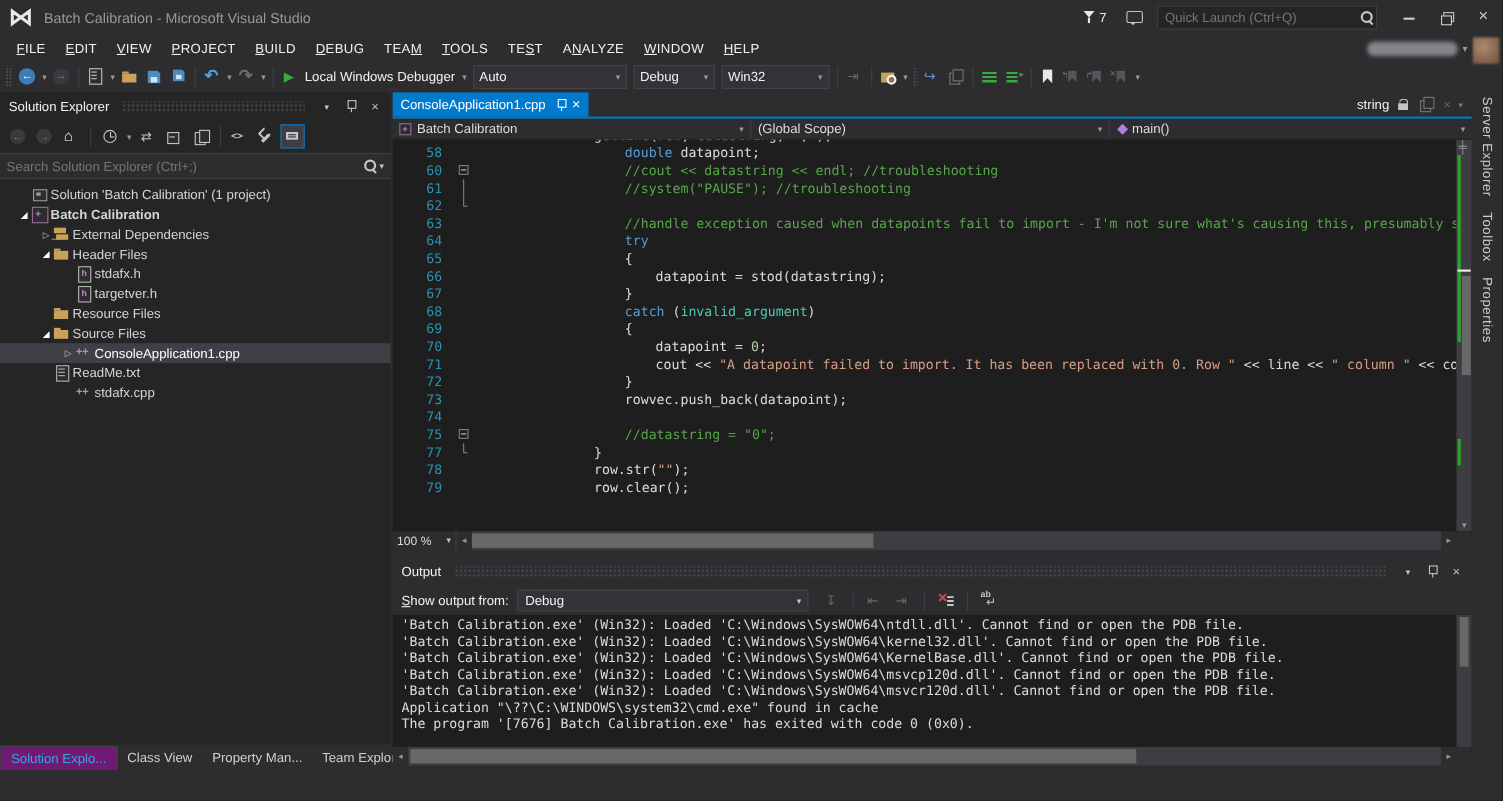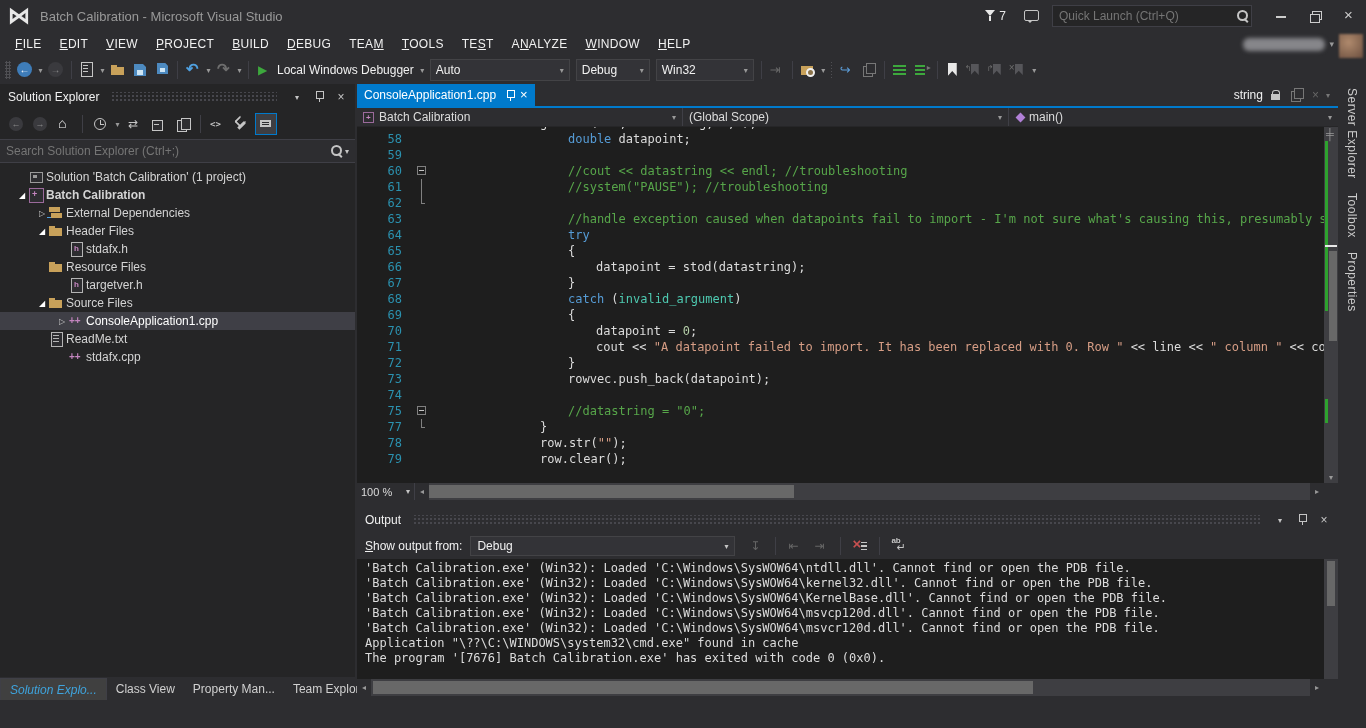--- a/index.html
+++ b/index.html
@@ -147,21 +147,21 @@
   .ti-folder::after { left:1px; top:3px; width:6px; height:2px; background:#C8A15A; }
   .ti-hfile::before { left:3px; top:1px; width:10px; height:13px; border:1px solid #B4B4B4; background:#2D2D30; }
   .ti-hfile::after { content:"h"; left:6px; top:2px; color:#C586C0; font:bold 8px/12px "Liberation Sans",sans-serif; }
   .ti-cppfile::before { content:"++"; left:1px; top:1px; color:#C586C0; font:bold 10px/14px "Liberation Sans",sans-serif; letter-spacing:0; }
   .ti-txtfile::before { left:3px; top:1px; width:10px; height:13px; border:1px solid #B4B4B4; background:#2D2D30; }
   .ti-txtfile::after { left:5px; top:4px; width:6px; height:1px; background:#B4B4B4; box-shadow:0 3px 0 #B4B4B4, 0 6px 0 #B4B4B4; }
 
   
   .bottom-tabs { position:absolute; left:0; top:678px; width:356px; height:22px; display:flex; align-items:stretch; }
   .btab { padding:0 9px; font-size:12px; line-height:22px; color:#D0D0D0; white-space:nowrap; }
-  .btab.active { background:#404040; border:1px solid #3F3F46; border-bottom:none; color:#3EA3DC;font-style:italic; }
+  .btab.active { background:#701a75; border:1px solid #3F3F46; border-bottom:none; color:#3EA3DC; }
 
   
   .center { position:absolute; left:357px; top:84px; width:981px; height:622px; display:flex; flex-direction:column; }
   .tabstrip { height:24px; display:flex; align-items:flex-start; border-bottom:2px solid #007ACC; }
   .doc-tab { height:22px; background:#007ACC; color:#FFFFFF; display:flex; align-items:center; padding:0 7px; font-size:12px; gap:6px; }
   .doc-tab .g-pin::before { border-color:#FFF; } .doc-tab .g-pin::after { background:#FFF; }
   .tab-close { color:#FFF; font-size:13px; line-height:12px; }
   .float-group { margin-left:auto; display:flex; align-items:center; gap:7px; padding-right:8px; height:22px; color:#F1F1F1; }
   .float-dim { color:#666; }
   .navbar { height:19px; display:flex; background:#2D2D30; border-bottom:1px solid #262628; }
@@ -431,27 +431,27 @@
         </div>
         <div class="tree-row" style="padding-left: 36px;">
           <span class="arrow exp">◢</span>
           <span class="ti ti-folder"></span>
           <span>Header Files</span>
         </div>
         <div class="tree-row" style="padding-left: 68px;">
           <span class="ti ti-hfile"></span>
           <span>stdafx.h</span>
         </div>
+        <div class="tree-row" style="padding-left: 68px;">
+          <span class="ti ti-hfile"></span>
+          <span>targetver.h</span>
+        </div>
         <div class="tree-row" style="padding-left: 48px;">
           <span class="ti ti-folder"></span>
           <span>Resource Files</span>
-        </div>
-        <div class="tree-row" style="padding-left: 68px;">
-          <span class="ti ti-hfile"></span>
-          <span>targetver.h</span>
         </div>
         <div class="tree-row" style="padding-left: 36px;">
           <span class="arrow exp">◢</span>
           <span class="ti ti-folder"></span>
           <span>Source Files</span>
         </div>
         <div class="tree-row selected" style="padding-left: 56px;">
           <span class="arrow col">▷</span>
           <span class="ti ti-cppfile"></span>
           <span>ConsoleApplication1.cpp</span>
@@ -505,21 +505,20 @@
         <span class="nav-dd">▾</span>
       </div>
     </div>
 
     <div class="code-wrap">
       <div class="code-lines">
           <div class="partial-clip">
             <div class="code-row"><span class="ln-num"></span><span class="ln-chg"><span class="bar"></span></span><span class="ln-fold"></span><span class="ln-text" style="padding-left: 111px;"><span class="tk-p">getline(row, datastring, ',');</span></span></div>
           </div>
           <div class="code-row"><span class="ln-num">58</span><span class="ln-chg"><span class="bar"></span></span><span class="ln-fold"></span><span class="ln-text" style="padding-left: 139px;"><span class="tk-k">double</span><span class="tk-p"> datapoint;</span></span></div>
-          <div class="code-row"><span class="ln-num">59</span><span class="ln-chg"><span class="bar"></span></span><span class="ln-fold"></span><span class="ln-text" style="padding-left: 139px;"></span></div>
           <div class="code-row"><span class="ln-num">60</span><span class="ln-chg"><span class="bar"></span></span><span class="ln-fold"><span class="fold-box"></span></span><span class="ln-text" style="padding-left: 139px;"><span class="tk-c">//cout &lt;&lt; datastring &lt;&lt; endl; //troubleshooting</span></span></div>
           <div class="code-row"><span class="ln-num">61</span><span class="ln-chg"><span class="bar"></span></span><span class="ln-fold"><span class="fold-line"></span></span><span class="ln-text" style="padding-left: 139px;"><span class="tk-c">//system("PAUSE"); //troubleshooting</span></span></div>
           <div class="code-row"><span class="ln-num">62</span><span class="ln-chg"><span class="bar"></span></span><span class="ln-fold"><span class="fold-end"></span></span><span class="ln-text" style="padding-left: 139px;"></span></div>
           <div class="code-row"><span class="ln-num">63</span><span class="ln-chg"><span class="bar"></span></span><span class="ln-fold"></span><span class="ln-text" style="padding-left: 139px;"><span class="tk-c">//handle exception caused when datapoints fail to import - I'm not sure what's causing this, presumably something</span></span></div>
           <div class="code-row"><span class="ln-num">64</span><span class="ln-chg"><span class="bar"></span></span><span class="ln-fold"></span><span class="ln-text" style="padding-left: 139px;"><span class="tk-k">try</span></span></div>
           <div class="code-row"><span class="ln-num">65</span><span class="ln-chg"><span class="bar"></span></span><span class="ln-fold"></span><span class="ln-text" style="padding-left: 139px;"><span class="tk-p">{</span></span></div>
           <div class="code-row"><span class="ln-num">66</span><span class="ln-chg"><span class="bar"></span></span><span class="ln-fold"></span><span class="ln-text" style="padding-left: 167px;"><span class="tk-p">datapoint = stod(datastring);</span></span></div>
           <div class="code-row"><span class="ln-num">67</span><span class="ln-chg"><span class="bar"></span></span><span class="ln-fold"></span><span class="ln-text" style="padding-left: 139px;"><span class="tk-p">}</span></span></div>
           <div class="code-row"><span class="ln-num">68</span><span class="ln-chg"><span class="bar"></span></span><span class="ln-fold"></span><span class="ln-text" style="padding-left: 139px;"><span class="tk-k">catch</span><span class="tk-p"> (</span><span class="tk-t">invalid_argument</span><span class="tk-p">)</span></span></div>
           <div class="code-row"><span class="ln-num">69</span><span class="ln-chg"><span class="bar"></span></span><span class="ln-fold"></span><span class="ln-text" style="padding-left: 139px;"><span class="tk-p">{</span></span></div>

